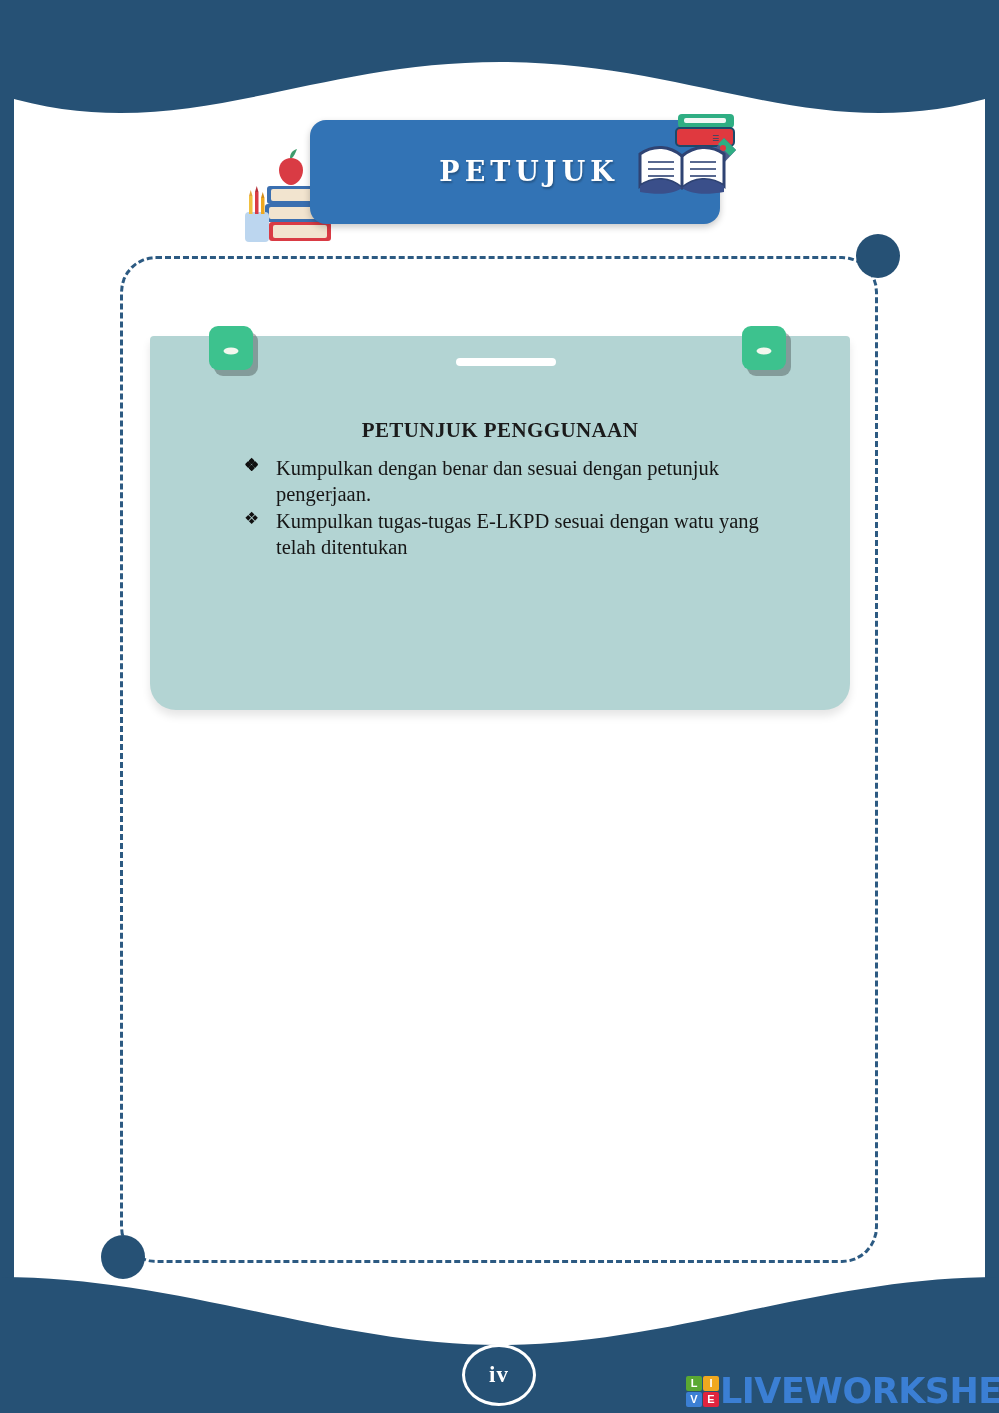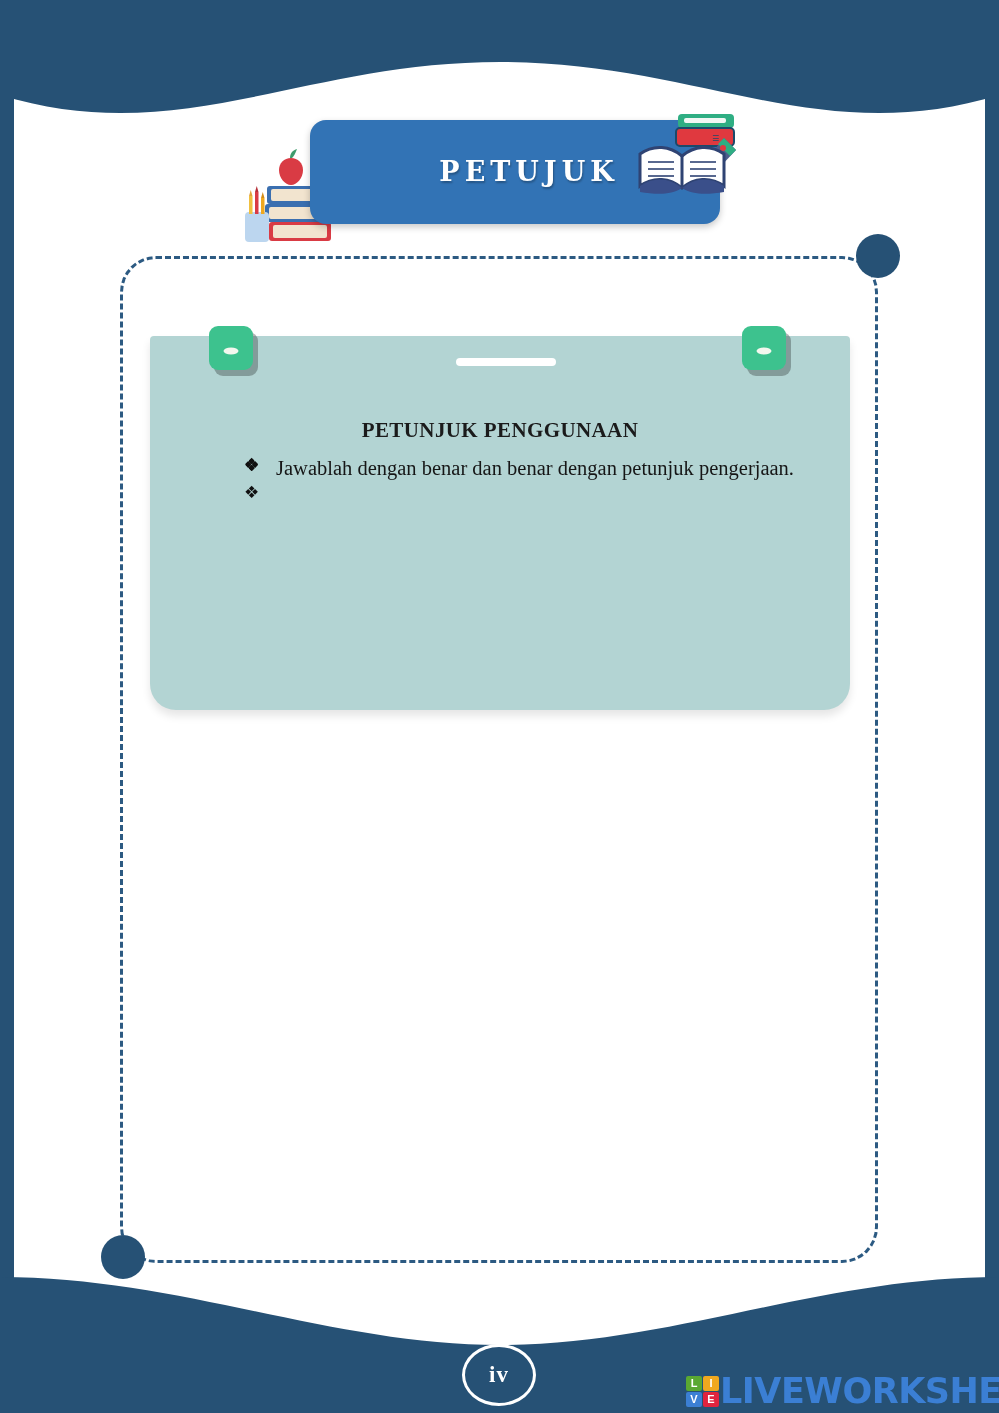--- a/index.html
+++ b/index.html
@@ -351,24 +351,25 @@
         <span class="bullet">❖</span>
       </li>
       <li>
         <span class="bullet">❖</span>
       </li>
       <li>
         <span class="bullet">❖</span>
       </li>
       <li>
         <span class="bullet">❖</span>
-        <span>Jawablah dengan benar dan benar dengan petunjuk pengerjaan.</span>
-      </li>
-      <li>
-        <span class="bullet">❖</span>
+        <span>Kumpulkan dengan benar dan sesuai dengan petunjuk pengerjaan.</span>
+      </li>
+      <li>
+        <span class="bullet">❖</span>
+        <span>Kumpulkan tugas-tugas E-LKPD sesuai dengan watu yang telah ditentukan</span>
       </li>
     </ul>
   </div>
 
   <svg class="bottom-band" viewBox="0 0 999 160" preserveAspectRatio="none">
     <path d="M0,24 C180,24 330,92 500,92 C670,92 820,24 999,24 L999,160 L0,160 Z" fill="#265175"></path>
   </svg>
   <div class="bottom-strip"></div>
 
   <div class="page-oval">

